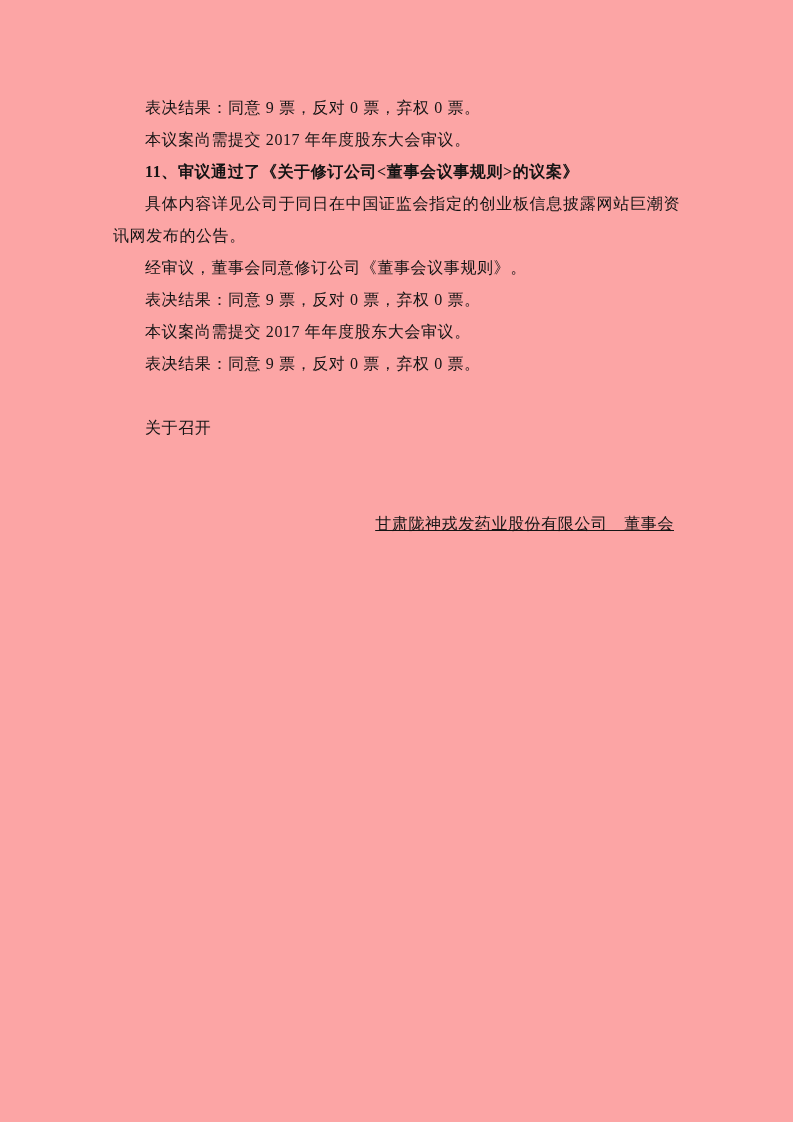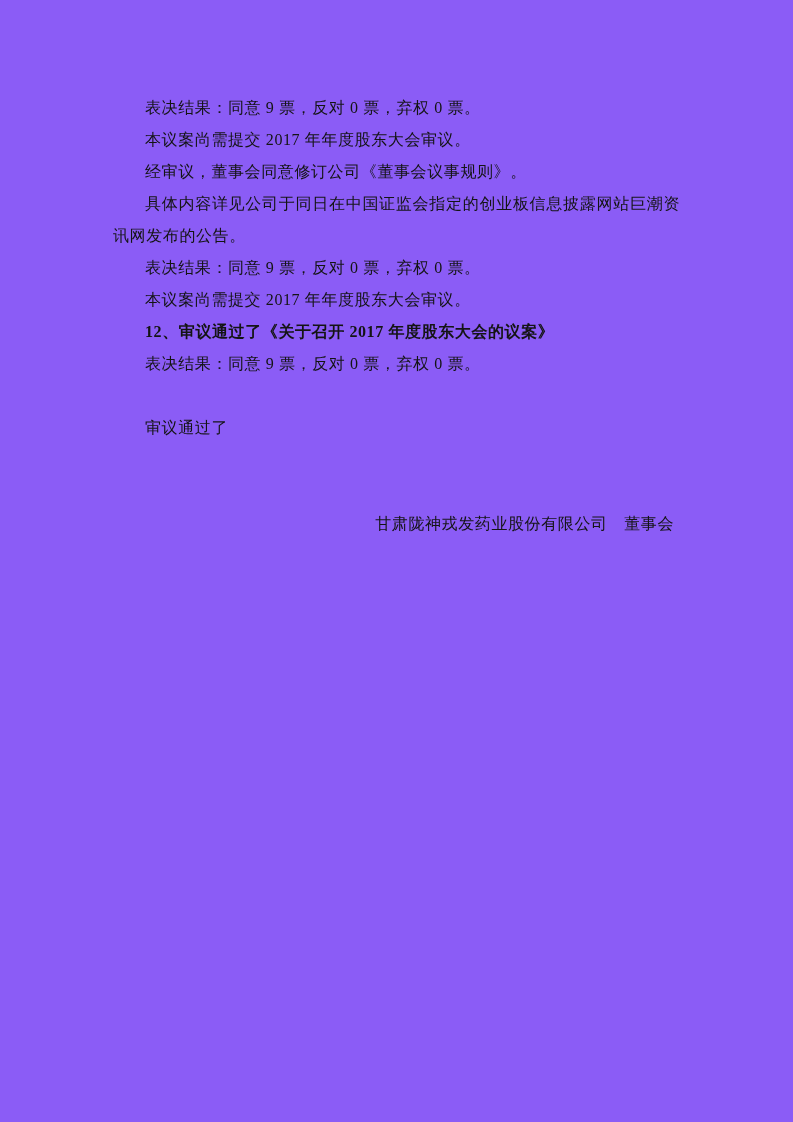--- a/index.html
+++ b/index.html
@@ -4,21 +4,21 @@
 <style>
   html, body {
     margin: 0;
     padding: 0;
     background: #ffffff;
   }
   .page {
     position: relative;
     width: 793px;
     height: 1122px;
-    background: #8b5cf6;
+    background: #fca5a5;
     color: #141414;
     font-family: "Liberation Serif", "DejaVu Serif", serif;
     overflow: hidden;
     box-sizing: border-box;
   }
   .content {
     box-sizing: border-box;
     padding: 92px 113px 0 113px;
     width: 793px;
   }
@@ -41,34 +41,35 @@
   }
   .signature {
     margin-top: 64px;
   }
   .signature p {
     text-indent: 0;
     text-align: right;
   }
   .signature .sig-company {
     padding-right: 6px;
+    text-decoration: underline;
   }
 </style>
 </head>
 <body>
 
 <div class="page">
   <div class="content">
     <p class="para">表决结果：同意 9 票，反对 0 票，弃权 0 票。</p>
     <p class="para">本议案尚需提交 2017 年年度股东大会审议。</p>
+    <p class="heading">11、审议通过了《关于修订公司&lt;董事会议事规则&gt;的议案》</p>
+    <p class="para">具体内容详见公司于同日在中国证监会指定的创业板信息披露网站巨潮资讯网发布的公告。</p>
     <p class="para">经审议，董事会同意修订公司《董事会议事规则》。</p>
-    <p class="para">具体内容详见公司于同日在中国证监会指定的创业板信息披露网站巨潮资讯网发布的公告。</p>
     <p class="para">表决结果：同意 9 票，反对 0 票，弃权 0 票。</p>
     <p class="para">本议案尚需提交 2017 年年度股东大会审议。</p>
-    <p class="heading">12、审议通过了《关于召开 2017 年度股东大会的议案》</p>
     <p class="para">表决结果：同意 9 票，反对 0 票，弃权 0 票。</p>
-    <p class="closing">审议通过了</p>
+    <p class="closing">关于召开</p>
 
     <div class="signature">
       <p class="sig-company">甘肃陇神戎发药业股份有限公司　董事会</p>
     </div>
   </div>
 </div>
 
 </body></html>

